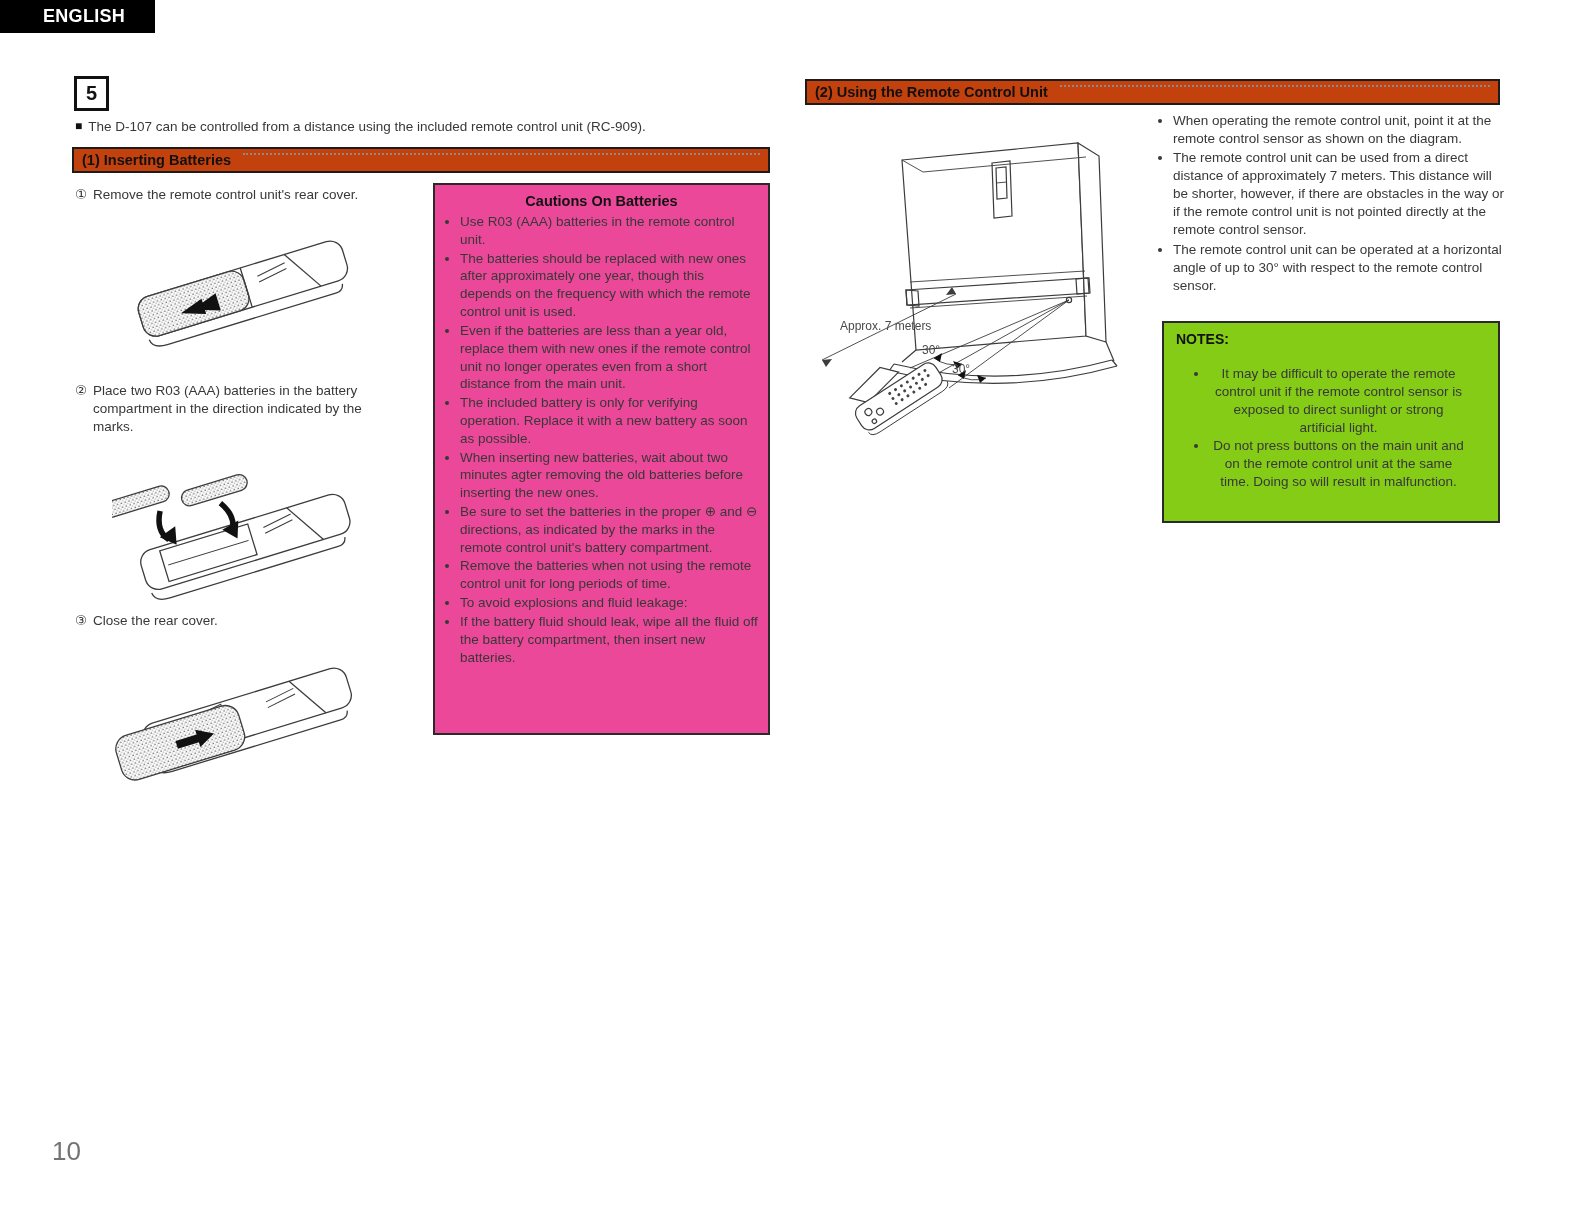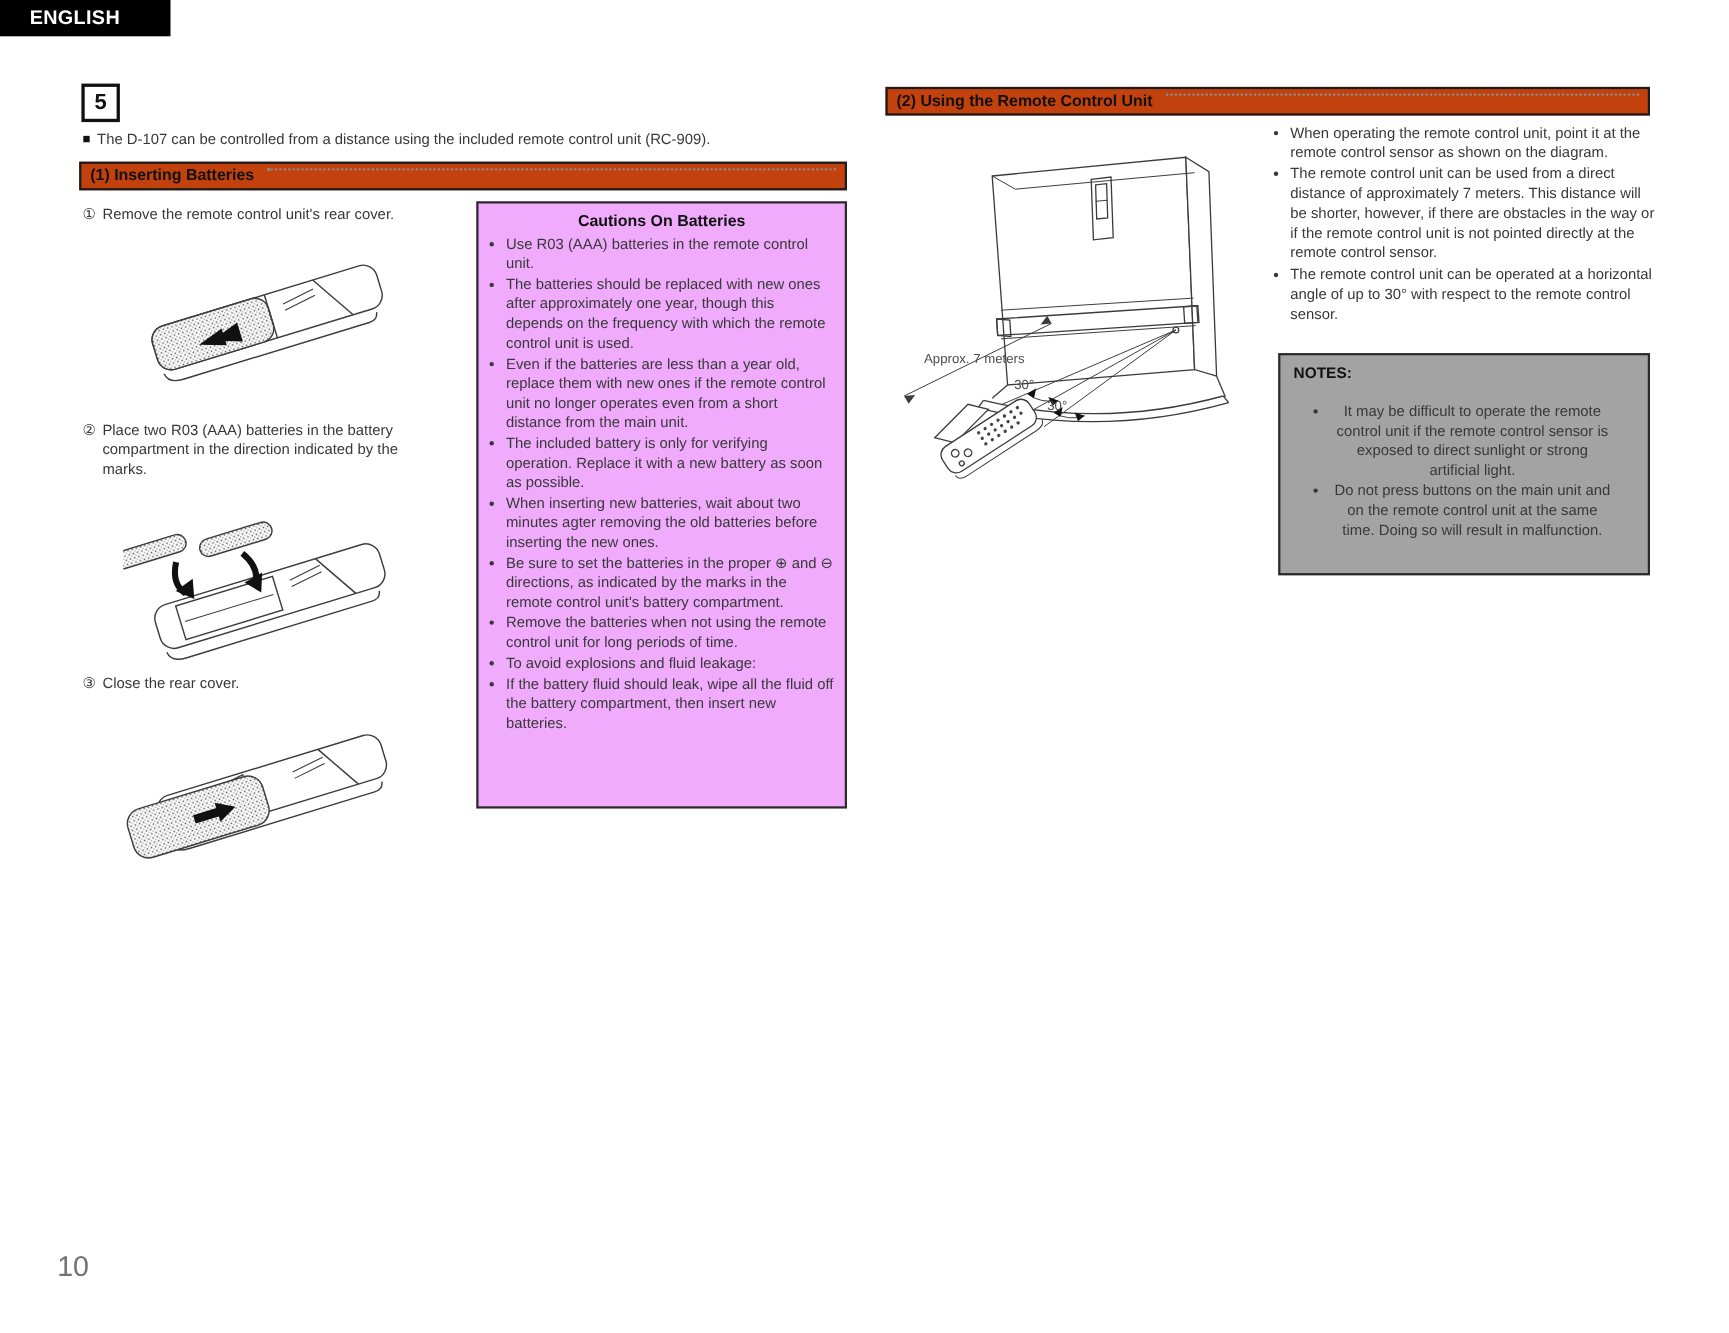--- a/index.html
+++ b/index.html
@@ -3,21 +3,21 @@
 <meta charset="utf-8">
 <style>
   html,body { margin:0; padding:0; background:#e8e8e8; }
   .page {
     position:relative; width:1572px; height:1212px; background:#ffffff;
     font-family:"Liberation Sans","DejaVu Sans",sans-serif; color:#2e2e2e;
     overflow:hidden; margin:0 auto;
   }
   .lang-banner {
     position:absolute; left:0; top:0; width:155px; height:33px; background:#000;
-    color:#fff; font-weight:bold; font-size:18px; line-height:33px; padding-left:27px;
+    color:#fff; font-weight:bold; font-size:18px; line-height:33px; padding-left:43px;
     box-sizing:border-box; letter-spacing:0.3px;
   }
   .title-row { position:absolute; left:74px; top:76px; display:flex; align-items:center; gap:13px; }
   .num-box {
     width:29px; height:29px; border:3px solid #111; color:#111; font-weight:bold;
     font-size:20px; display:flex; align-items:center; justify-content:center;
   }
   .page-title { font-size:24px; font-weight:bold; color:#111; letter-spacing:-0.3px; }
   .intro { position:absolute; left:75px; top:119px; font-size:13.5px; color:#383838; display:flex; gap:6px; }
   .sq { font-size:12px; color:#111; }
@@ -35,32 +35,32 @@
   .st-1 { left:75px; top:186px; width:372px; }
   .st-2 { left:75px; top:382px; width:330px; }
   .st-3 { left:75px; top:612px; width:330px; }
   .fig { position:absolute; }
   .fig-1 { left:122px; top:214px; width:245px; height:158px; }
   .fig-2 { left:112px; top:436px; width:258px; height:168px; }
   .fig-3 { left:103px; top:638px; width:270px; height:165px; }
   .fig-main { left:806px; top:130px; width:358px; height:322px; }
   .cautions {
     position:absolute; left:433px; top:183px; width:337px; min-height:552px; box-sizing:border-box;
-    border:2px solid #2a2a2a; padding:8px 10px 10px; background:#f0abfc;
+    border:2px solid #2a2a2a; padding:8px 10px 10px; background:#ec4899;
   }
   .cautions h3 { margin:0 0 4px; text-align:center; font-size:14.5px; color:#111; }
   .cautions ul { margin:0; padding-left:15px; font-size:13.5px; line-height:1.32; color:#383838; }
   .cautions ul li { margin-bottom:1px; }
   .cautions ul.sub { padding-left:11px; margin-top:1px; }
   .rbullets { position:absolute; left:1157px; top:112px; width:350px; }
   .rbullets ul { margin:0; padding-left:16px; font-size:13.5px; line-height:1.34; color:#383838; }
   .rbullets li { margin-bottom:1px; }
   .notes {
     position:absolute; left:1162px; top:321px; width:338px; box-sizing:border-box;
-    border:2px solid #2a2a2a; padding:8px 12px 12px; background:#a3a3a3;
+    border:2px solid #2a2a2a; padding:8px 12px 12px; background:#84cc16;
   }
   .notes h4 { margin:0 0 3px; font-size:14px; color:#111; }
   .notes ul { margin:18px; padding-left:15px; font-size:13.5px; line-height:1.33; color:#383838;text-align:center; }
   .page-num { position:absolute; left:52px; top:1136px; font-size:26px; color:#737373; }
   svg { display:block; width:100%; height:100%; }
   .diagram-label { font-family:"Liberation Sans","DejaVu Sans",sans-serif; fill:#4a4a4a; }
 </style>
 </head>
 <body>
 

